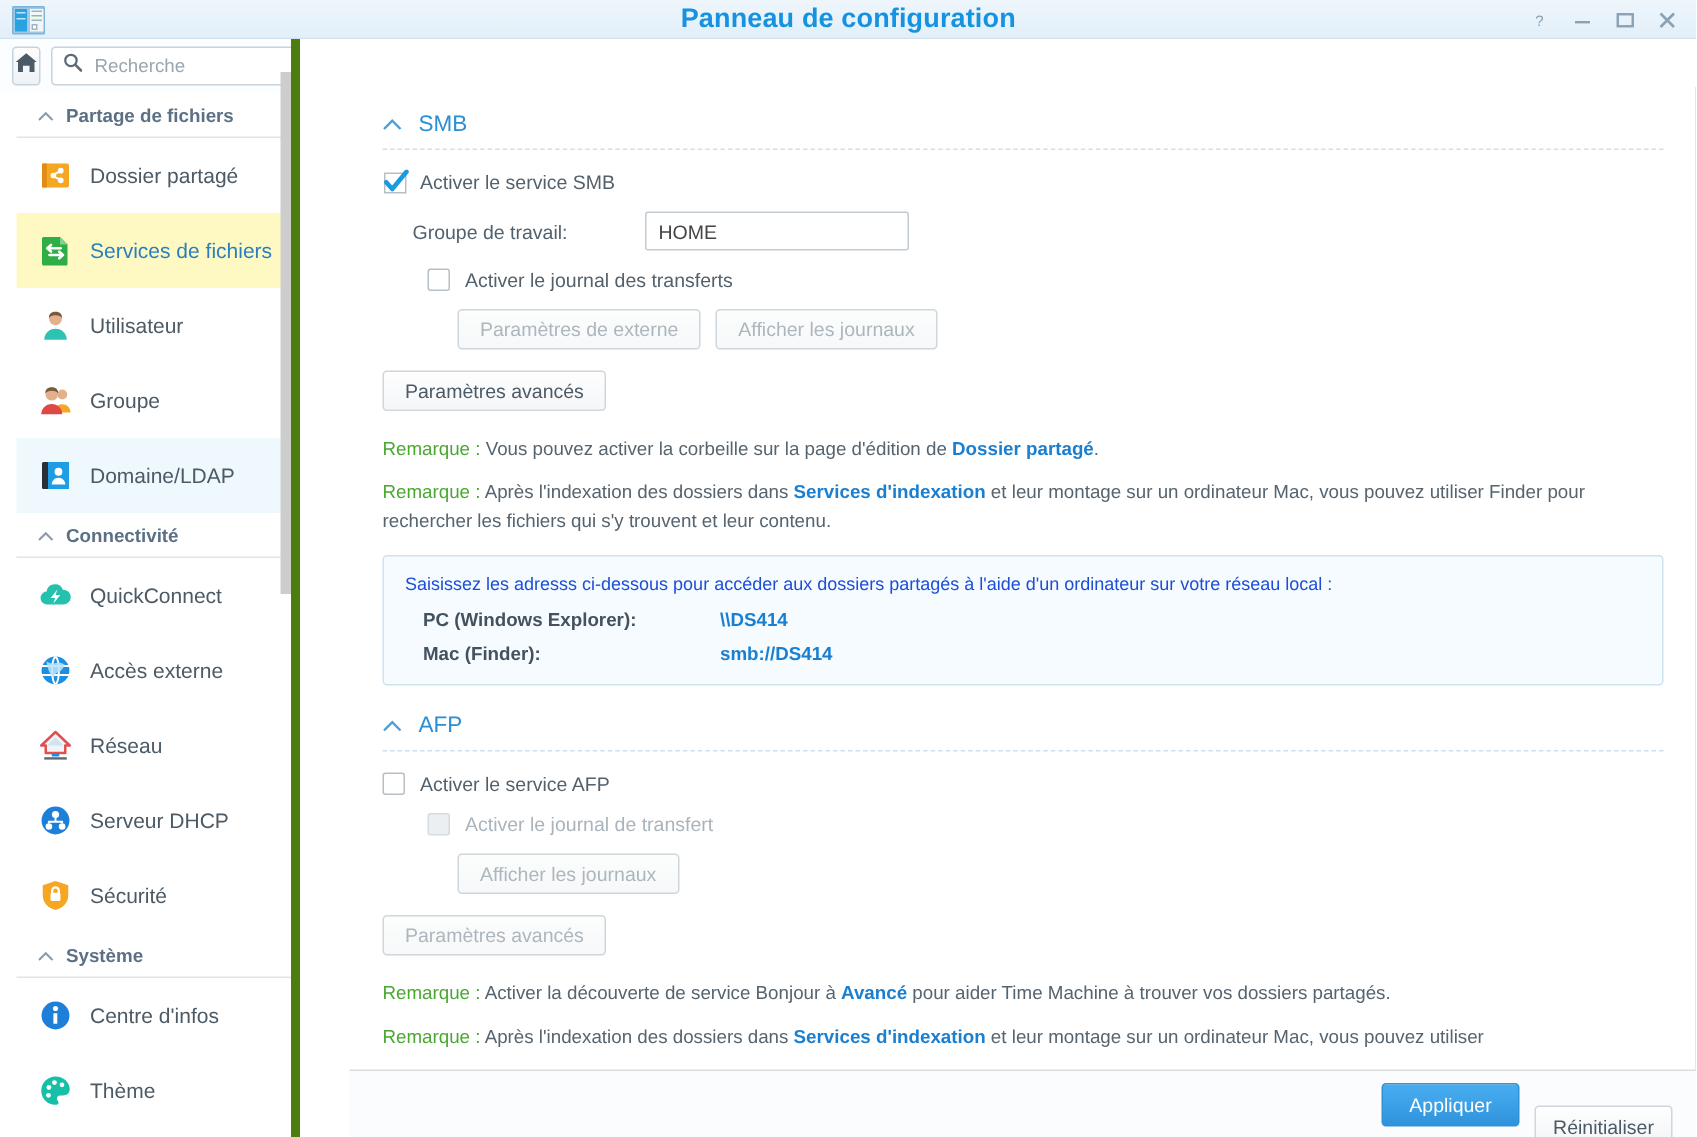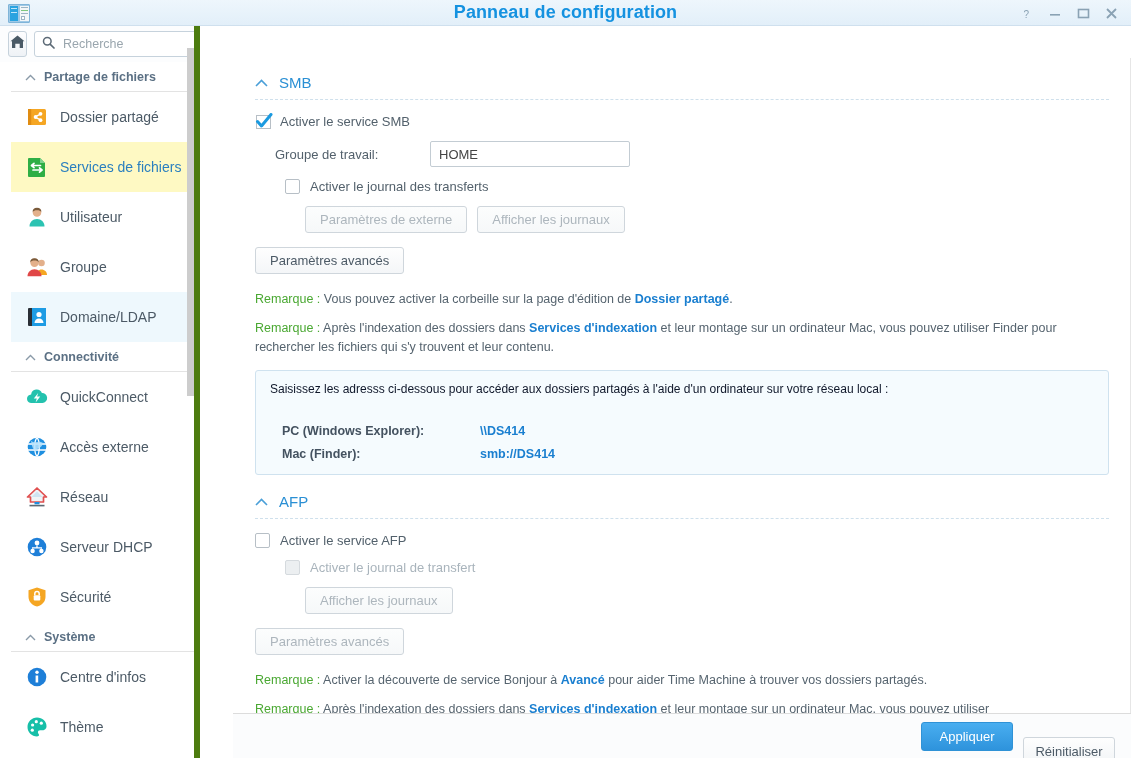--- a/index.html
+++ b/index.html
@@ -155,21 +155,21 @@
     border-radius: 2px; flex: none; position: relative; cursor: pointer;
   }
   .cbx.checked { border-color: #fff; background: transparent; }
   .cbx.disabled { background: #eceff1; border-color: #d5dade; cursor: default; }
   .cbx-label { font-size: 13px; color: #53616c; margin-left: 10px; }
   .cbx-label.disabled { color: #a9b4bc; }
 
   .field-row { display: flex; align-items: center; margin: 0 0 12px 20px; }
   .field-label { font-size: 13px; color: #53616c; width: 155px; }
   .text-input {
-    width: 200px; height: 26px; border: 1px solid #c3ccd3; border-radius: 2px;
+    width: 176px; height: 26px; border: 1px solid #c3ccd3; border-radius: 2px;
     background: #fff; font-size: 13px; color: #444; padding: 0 8px;
     font-family: "Liberation Sans", sans-serif; outline: none;
   }
 
   .btn {
     height: 27px; border: 1px solid #cfd6dc; border-radius: 3px;
     background: linear-gradient(#fefefe, #f4f6f8);
     font-size: 13px; color: #4c5a66; padding: 0 14px; cursor: pointer;
     font-family: "Liberation Sans", sans-serif;
   }
@@ -179,21 +179,21 @@
   .note {
     font-size: 12.5px; color: #56646f; line-height: 1.5; margin-bottom: 10px;
   }
   .note .lead { color: #4aa832; }
   .note b { color: #1a7fd0; }
 
   .infobox {
     border: 1px solid #cfe2ef; background: #f5fbfe; border-radius: 3px;
     padding: 11px 14px 13px 14px; margin: 6px 0 18px 0;
   }
-  .infobox .ib-title { font-size: 12px; color: #0f172a; margin-bottom: 28px; }
+  .infobox .ib-title { font-size: 12px; color: #1d4ed8; margin-bottom: 10px; }
   .ib-row { display: flex; margin-bottom: 9px; font-size: 12.5px; }
   .ib-row:last-child { margin-bottom: 0; }
   .ib-key { width: 210px; color: #445260; font-weight: bold; padding-left: 12px; }
   .ib-val { color: #1a7fd0; font-weight: bold; font-family: "Liberation Sans", sans-serif; }
 
   .indent1 { margin-left: 30px; }
   .indent2 { margin-left: 50px; }
 
   
   .footer {

